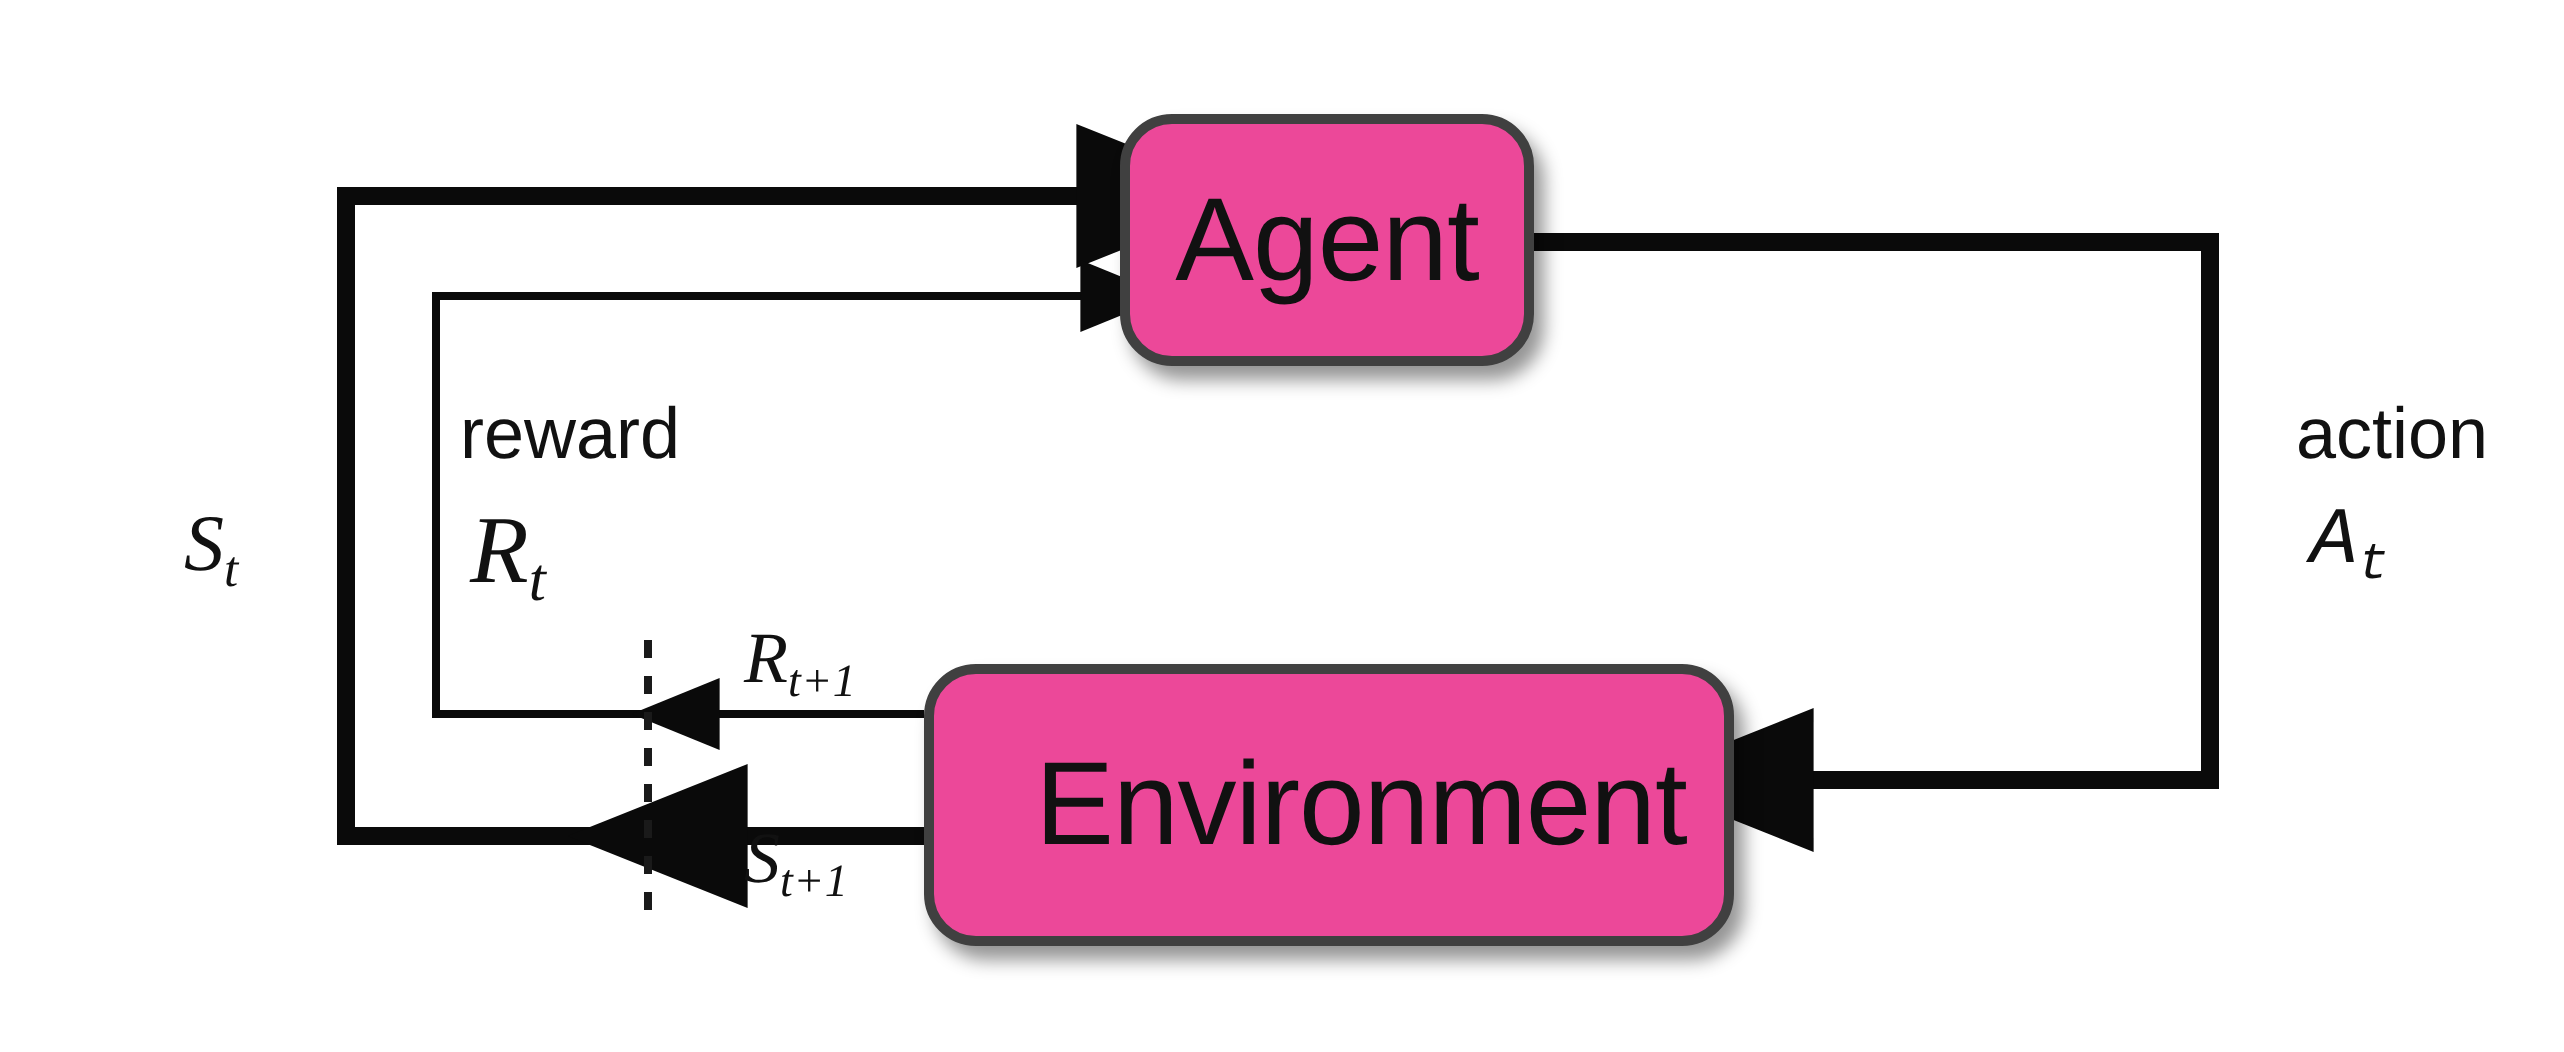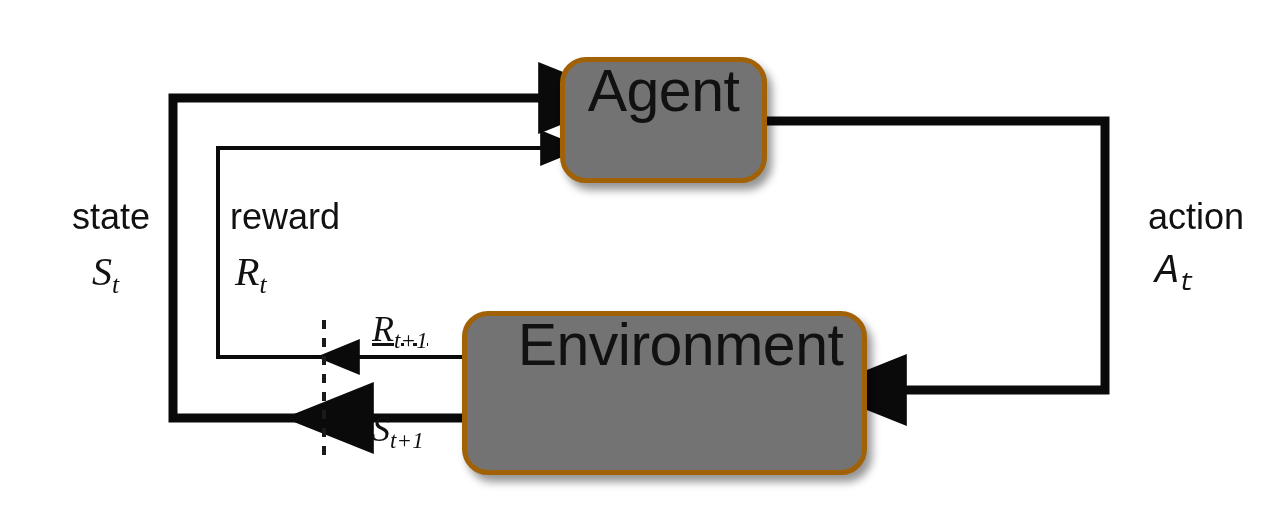--- a/index.html
+++ b/index.html
@@ -19,25 +19,26 @@
   }
   #rl-svg {
     position: absolute;
     left: 0;
     top: 0;
     width: 1282px;
     height: 526px;
   }
   .node-box {
     position: absolute;
-    background: #737373;
-    border: 5px solid #a16207;
+    background: #ec4899;
+    border: 5px solid #404040;
     border-radius: 26px;
     box-shadow: 5px 7px 9px rgba(0,0,0,0.42);
     display: flex;
+    align-items: center;
     justify-content: center;
     box-sizing: border-box;
     z-index: 3;
   }
   .node-label {
     font-family: "Liberation Sans", sans-serif;
     font-size: 59px;
     font-weight: 400;
     color: #111111;
     letter-spacing: -0.5px;
@@ -45,23 +46,23 @@
     white-space: nowrap;
   }
   #agent-box {
     left: 560px;
     top: 57px;
     width: 207px;
     height: 126px;
   }
   #environment-box {
     left: 462px;
-    top: 311px;
+    top: 332px;
     width: 405px;
-    height: 164px;
+    height: 141px;
     padding-left: 32px;
   }
   .edge-label {
     position: absolute;
     font-family: "Liberation Sans", sans-serif;
     font-size: 36px;
     color: #111111;
     white-space: nowrap;
     line-height: 1.02;
     z-index: 4;
@@ -81,23 +82,23 @@
     font-style: italic;
     vertical-align: baseline;
     position: relative;
     top: 0.30em;
     letter-spacing: 0.2px;
   }
   #label-state    { left: 72px;  top: 199px; }
   #label-reward   { left: 230px; top: 199px; }
   #label-action   { left: 1148px; top: 199px; }
   #math-state-t   { left: 92px;  top: 252px; font-size: 40px; }
-  #math-reward-t  { left: 235px; top: 252px; font-size: 40px; }
+  #math-reward-t  { left: 235px; top: 252px; font-size: 48px; }
   #math-action-t  { left: 1155px; top: 252px; font-size: 40px; font-family: Liberation Mono, monospace; }
-  #math-reward-t1 { left: 372px; top: 311px; font-size: 36px; text-decoration: underline; }
+  #math-reward-t1 { left: 372px; top: 311px; font-size: 36px; }
   #math-state-t1  { left: 372px; top: 371px; font-size: 36px; margin-top: 40px; }
 </style>
 </head>
 <body>
 
 <div id="diagram-root">
 
   <svg id="rl-svg" viewBox="0 0 1282 526">
     <defs>
       <marker id="arrow-thick-right" markerWidth="10" markerHeight="8" refX="0.2" refY="4" orient="auto" markerUnits="strokeWidth">
@@ -128,21 +129,20 @@
   </svg>
 
   <div class="node-box" id="agent-box">
     <span class="node-label">Agent</span>
   </div>
 
   <div class="node-box" id="environment-box">
     <span class="node-label">Environment</span>
   </div>
 
-  <div class="edge-label" id="label-state">state</div>
   <div class="edge-label" id="label-reward">reward</div>
   <div class="edge-label" id="label-action">action</div>
 
   <div class="math-label" id="math-state-t">
     <span>S</span><span class="sub">t</span>
   </div>
 
   <div class="math-label" id="math-reward-t">
     <span>R</span><span class="sub">t</span>
   </div>

